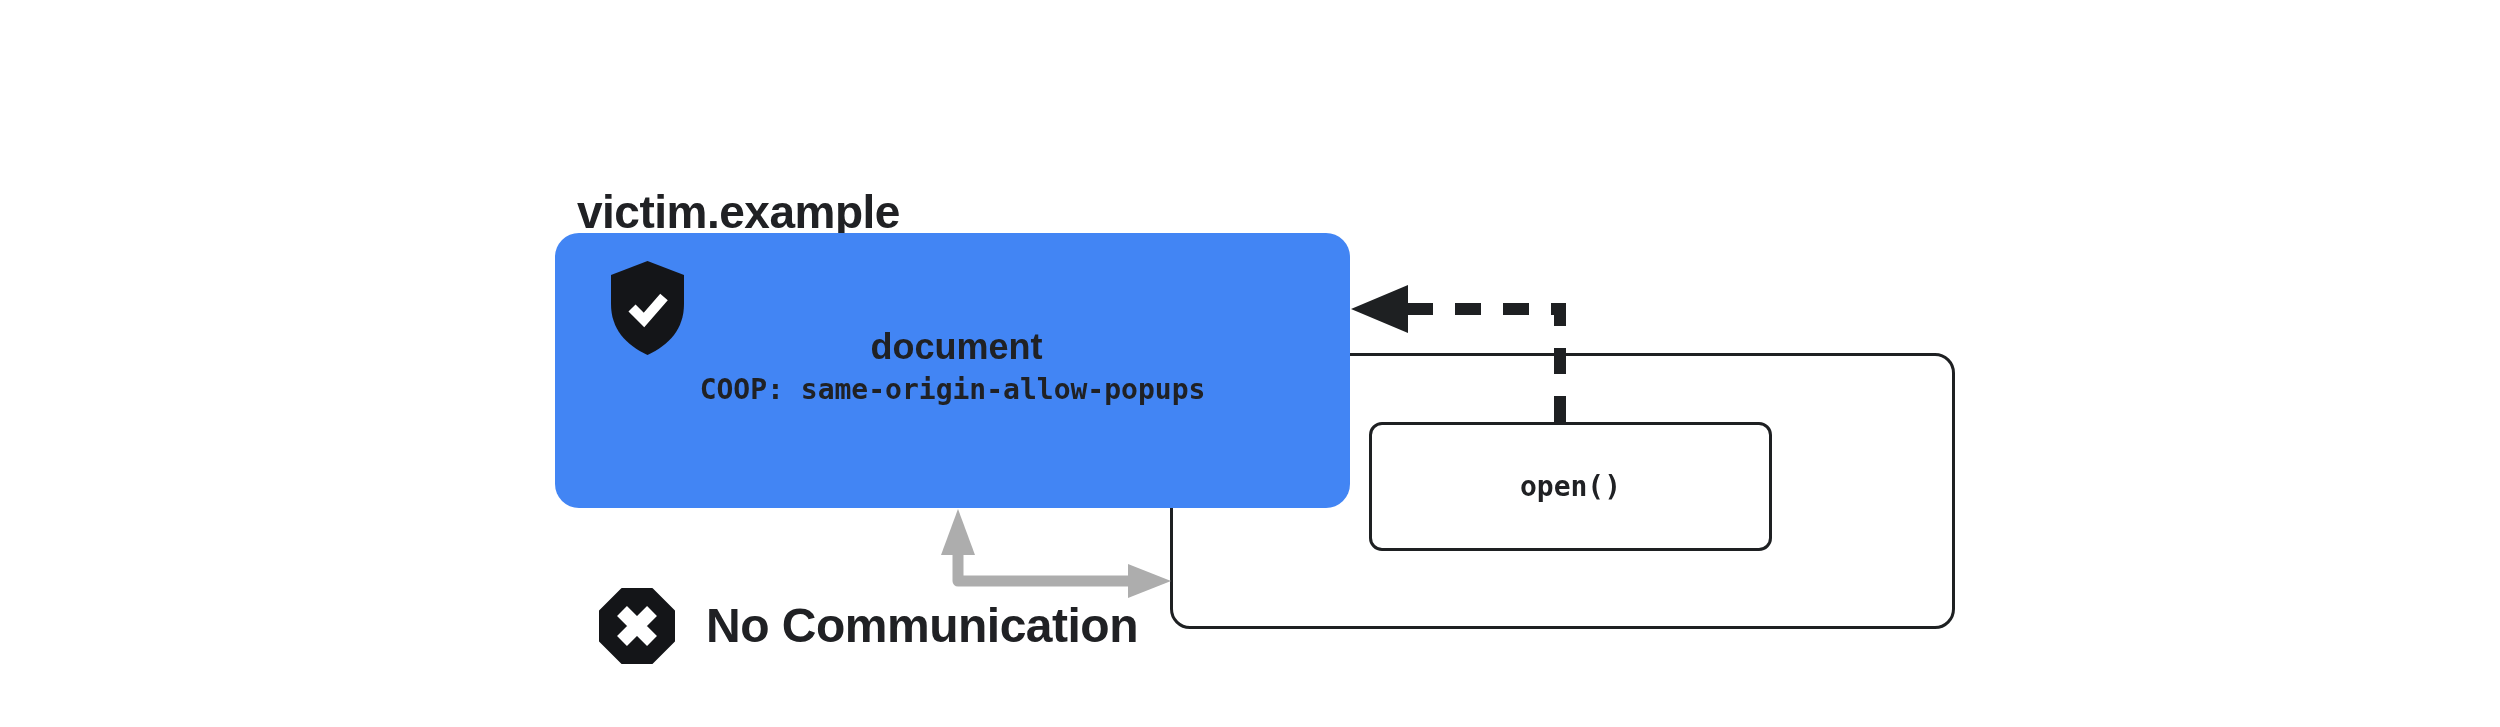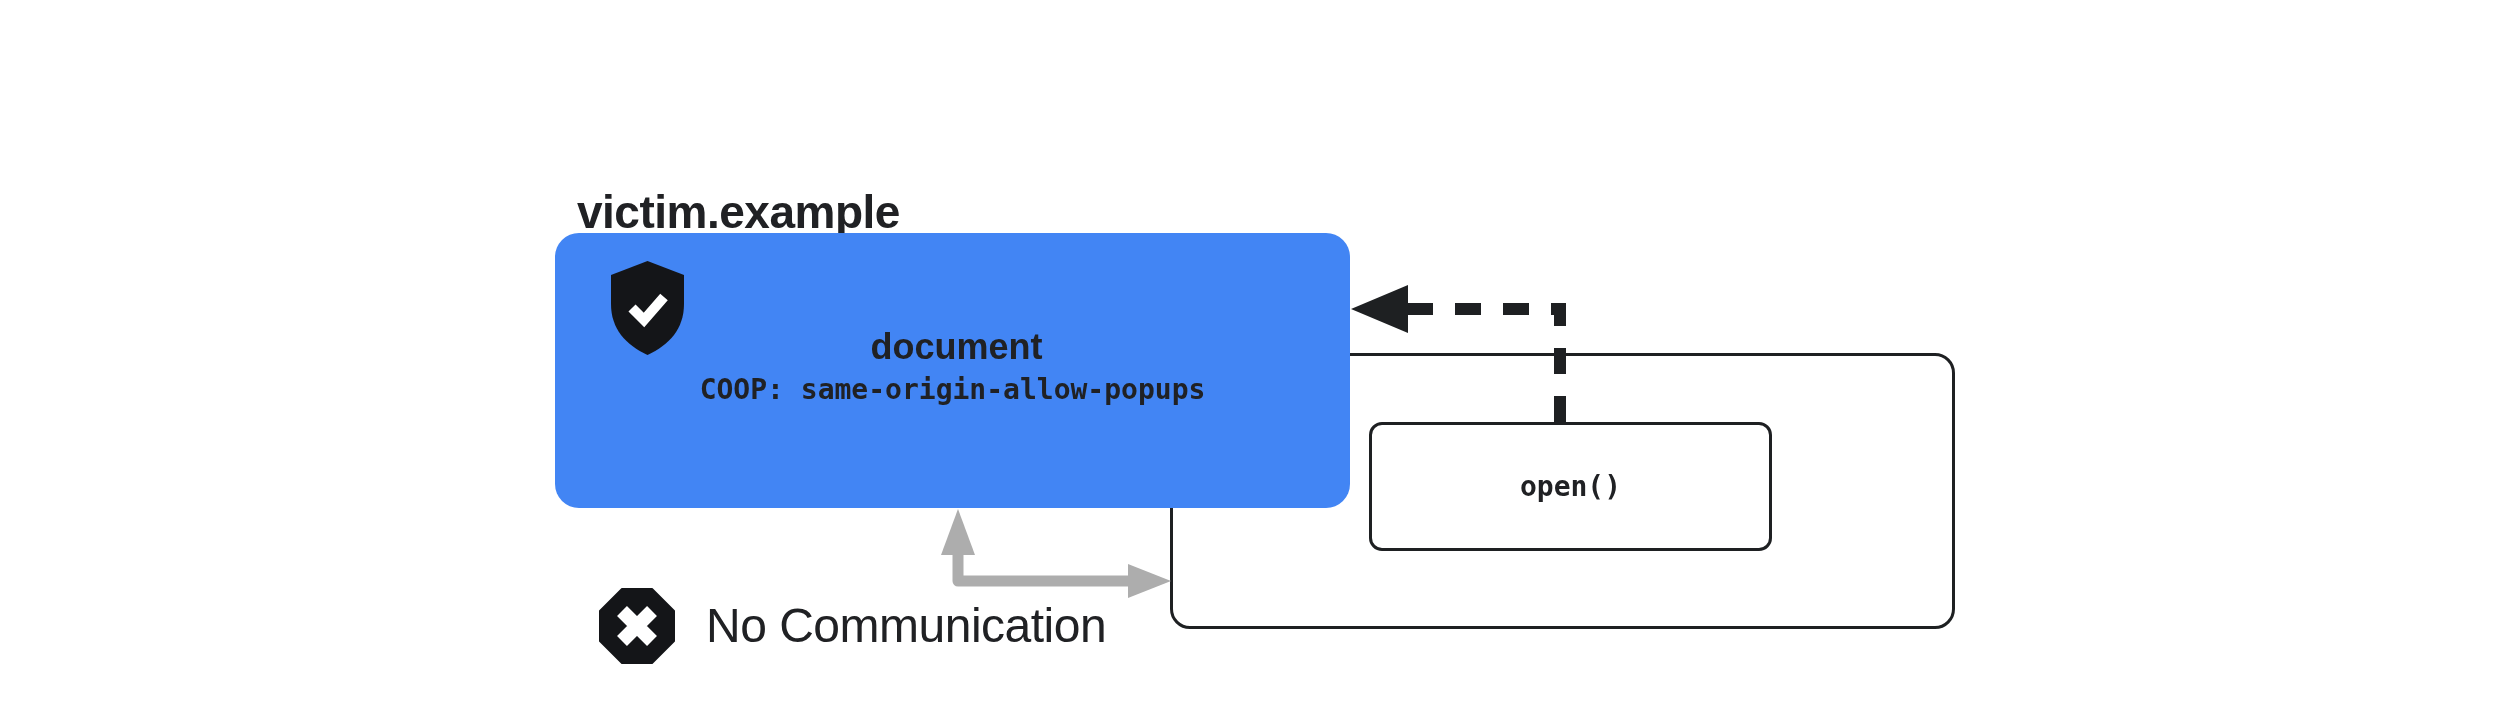--- a/index.html
+++ b/index.html
@@ -69,21 +69,21 @@
   }
   .coop-text{
     left:0;right:0;top:143px;
     text-align:center;
   }
   .shield-icon{left:52px;top:26px;}
   .victim-label{left:577px;top:161px;margin-top:28px;}
   .attacker-label{right:550px;top:645px;}
   .nocomm-label{
     left:706px;top:602px;
-    font-weight:normal;font-size:48px;line-height:1;
+    font-weight:bold;font-size:48px;line-height:1;
     color:var(--label-text);
     letter-spacing:-0.5px;
     white-space:nowrap;
   }
   .x-icon{left:599px;top:588px;z-index:2;}
   .dashed-arrow{left:1345px;top:283px;z-index:5;}
   .gray-arrow{left:935px;top:503px;z-index:2;}
   svg{display:block;}
 </style>
 </head>

